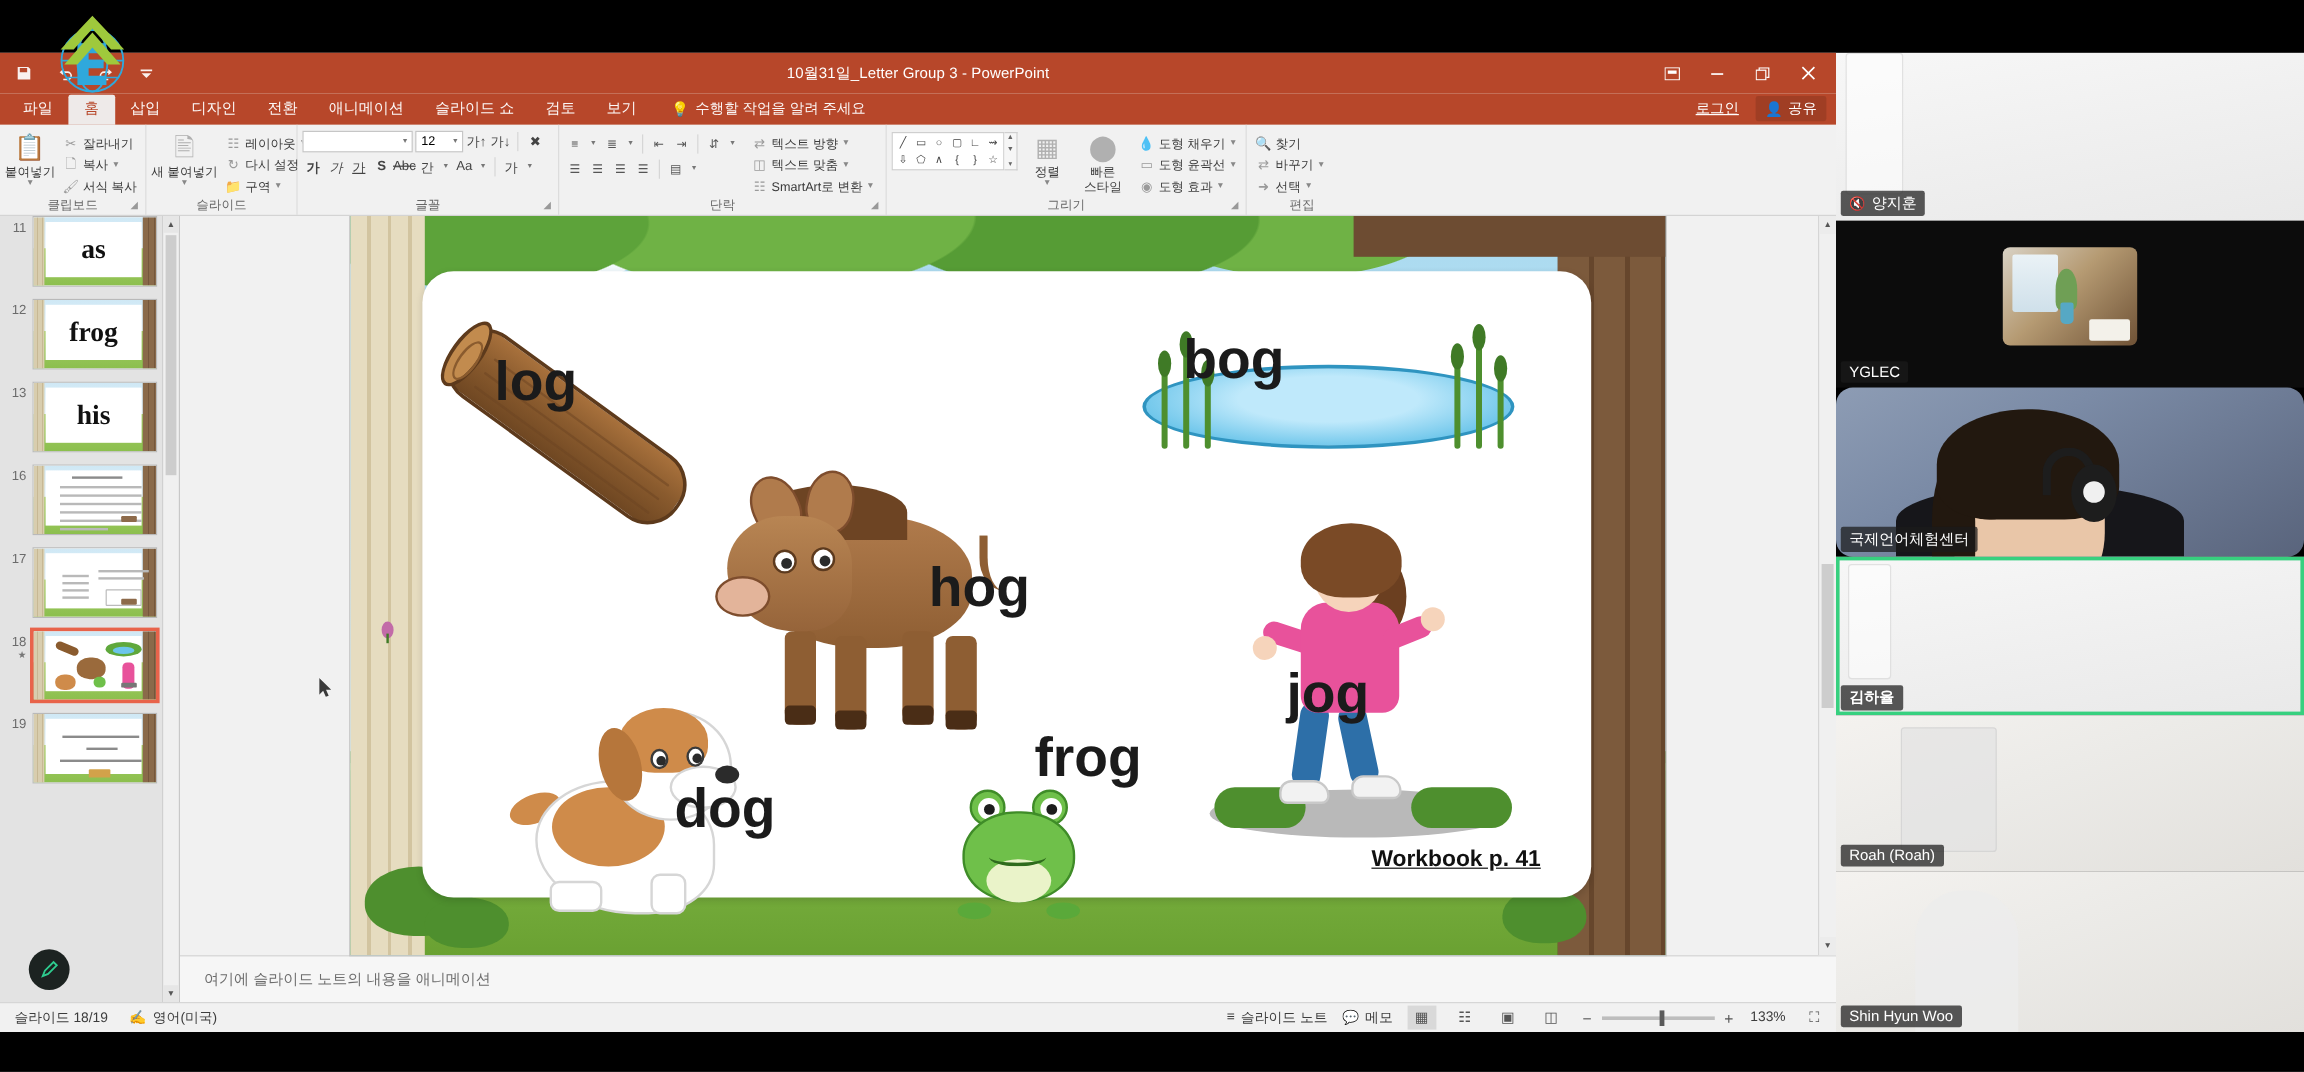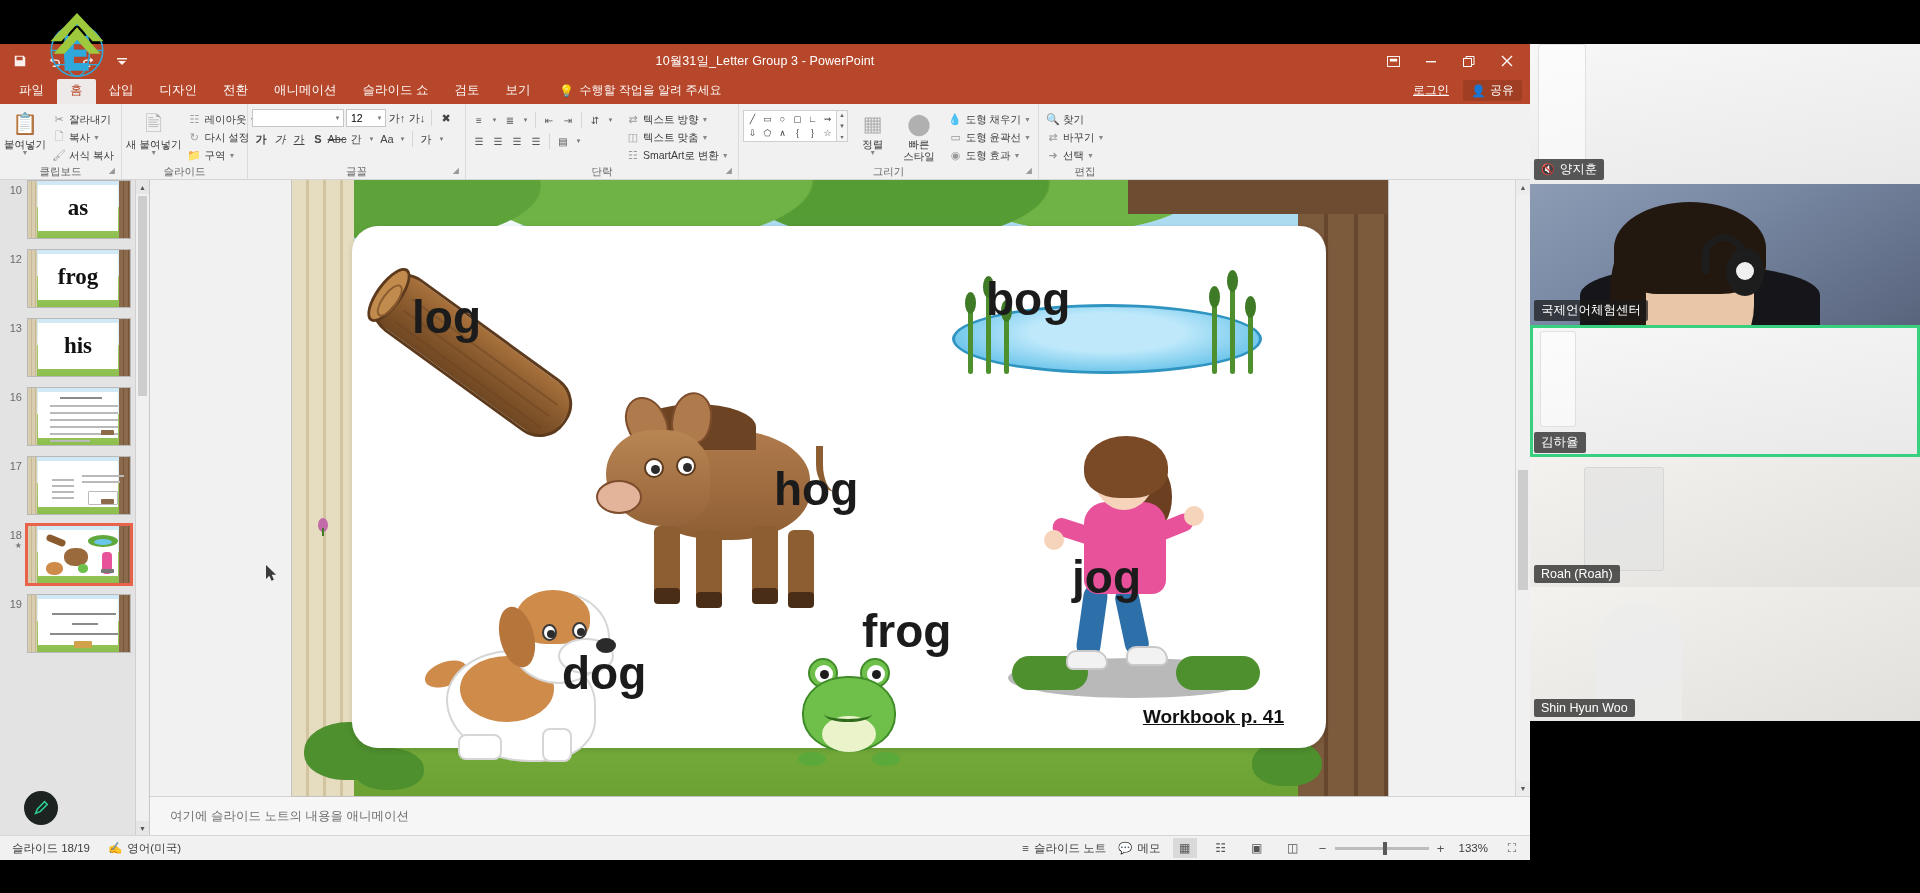--- a/index.html
+++ b/index.html
@@ -348,26 +348,26 @@
   
   .elogo { position: absolute; left: 38px; top: 10px; width: 78px; height: 78px; z-index: 40; }
 
   
   #zoom-panel { position: absolute; right: 0; top: 44px; width: 390px;
     height: 816px; background: #000; }
   .vtile { position: relative; width: 390px; overflow: hidden; background: #111; }
   .vtile .name { position: absolute; left: 4px; bottom: 4px;
     background: rgba(26,26,26,.72); color: #fff; font-size: 12.5px;
     padding: 2px 7px; border-radius: 2px; display: flex; align-items: center; gap: 5px; }
-  .vtile.active { outline: 3px solid #37d07f; outline-offset: -3px; }
+  .vtile.active { outline: 3px solid #37d07f; outline-offset: -3px; font-weight: bold; }
   .mute-icon { color: #e8453c; font-size: 11px; position: relative; }
   .vbg-room { background: linear-gradient(160deg,#f4f2ef 0%, #ecebe8 40%, #e2e0dc 100%); }
   .vbg-white { background: linear-gradient(170deg,#f7f7f7 0%, #efefef 55%, #e9e9e9 100%); }
   .vbg-dark  { background: #0c0c0c; }
-  .vbg-person{ background: linear-gradient(150deg,#8d9cb4 0%, #7b8ba6 35%, #59647c 100%); }
+  .vbg-person{ background: linear-gradient(150deg,#8d9cb4 0%, #7b8ba6 35%, #59647c 100%); border-radius: 14px; }
   .yglec-inner { position: absolute; left: 50%; top: 22px; transform: translateX(-50%);
     width: 112px; height: 82px; border-radius: 6px; overflow: hidden;
     background: linear-gradient(135deg,#d9d2c5 0%, #b59a72 45%, #6f5236 100%); }
   .yglec-inner .win { position: absolute; left: 8px; top: 6px; width: 38px; height: 48px;
     background: linear-gradient(#eaf2f6,#cfe0ea); border-radius: 2px; }
   .yglec-inner .plant { position: absolute; left: 44px; top: 18px; width: 18px; height: 34px;
     background: #6f9f55; border-radius: 50% 50% 20% 20%; }
   .yglec-inner .vase { position: absolute; left: 48px; top: 46px; width: 11px; height: 18px;
     background: #56a8c4; border-radius: 2px 2px 4px 4px; }
   .yglec-inner .paper { position: absolute; right: 6px; bottom: 4px; width: 34px;
@@ -708,21 +708,21 @@
         </div>
         <div class="rgroup-label">편집</div>
       </div>
     </div>
 
     <div class="workarea">
 
       <div class="thumbpane">
         <div class="thumblist" id="thumblist">
             <div class="thumb-row">
-              <div class="thumb-num">10</div>
+              <div class="thumb-num">11</div>
               <div class="thumb">
                 <div class="thumb-bg"></div>
                 <div class="thumb-fence"></div>
                 <div class="thumb-fence r"></div>
                 <div class="thumb-card">
                   <div class="thumb-word">as</div>
                 </div>
               </div>
             </div>
             <div class="thumb-row">
@@ -1052,20 +1052,31 @@
   <div id="zoom-panel">
 
     <div class="vtile vbg-white" style="height:140px">
       <div class="blurdoor" style="left:8px;top:0;width:48px;height:118px"></div>
       <div class="name">
         <span class="mute-icon">🔇</span>
         <span>양지훈</span>
       </div>
     </div>
 
+    <div class="vtile vbg-dark" style="height:139px">
+      <div class="yglec-inner">
+        <div class="win"></div>
+          <div class="plant"></div>
+          <div class="vase"></div>
+          <div class="paper"></div>
+      </div>
+      <div class="name">
+        <span>YGLEC</span>
+      </div>
+    </div>
 
     <div class="vtile vbg-person" style="height:141px">
       <div class="shoulders"></div>
       <div class="face">
         <div class="hairside"></div>
         <div class="brow" style="left:22px;top:56px"></div>
         <div class="brow" style="left:58px;top:54px"></div>
         <div class="eye" style="left:20px;top:68px"></div>
         <div class="eye" style="left:56px;top:66px"></div>
 

